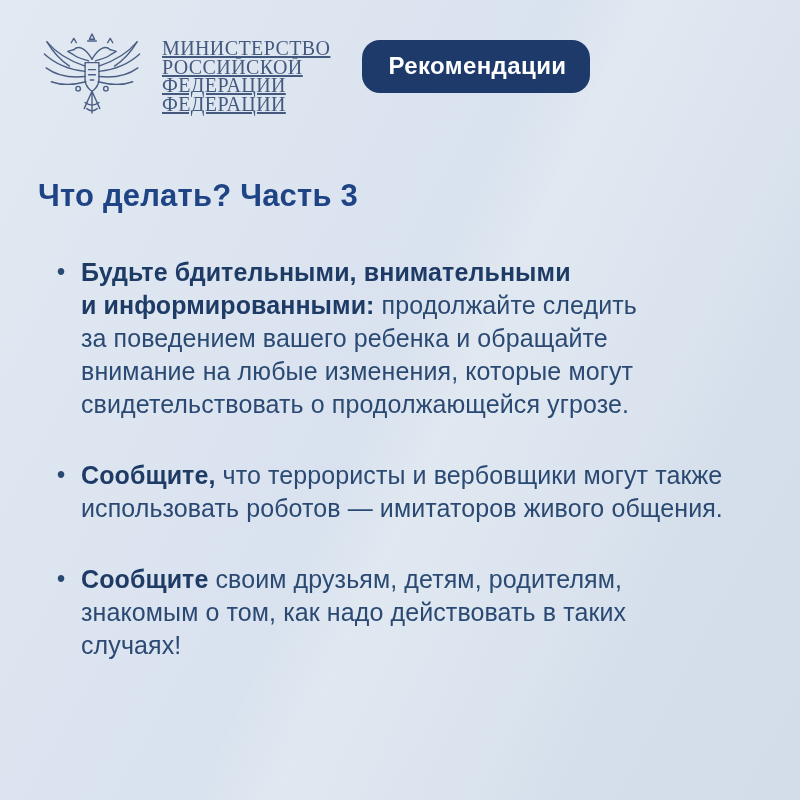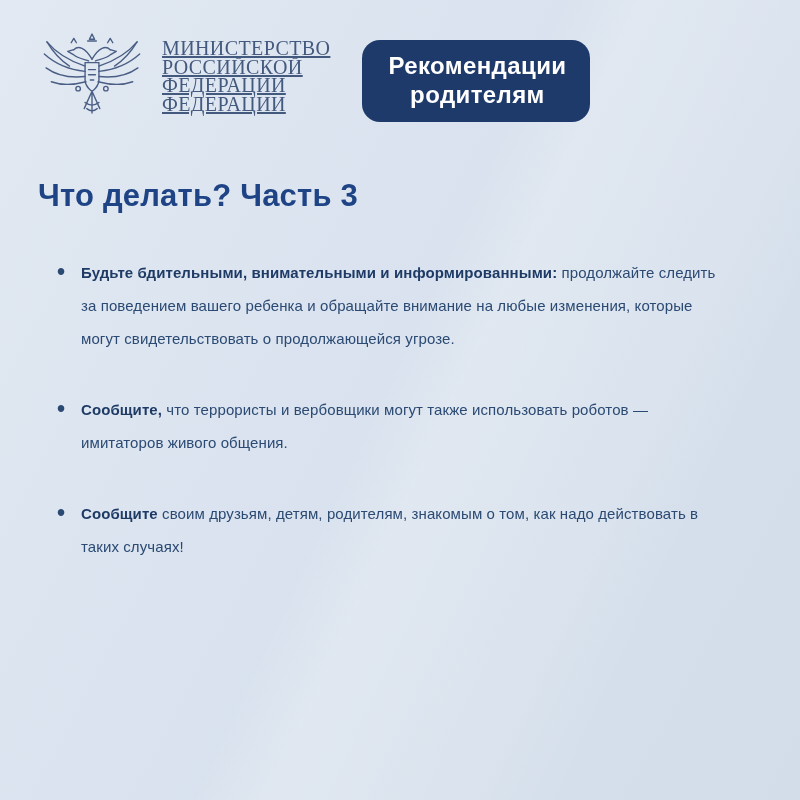--- a/index.html
+++ b/index.html
@@ -81,21 +81,21 @@
   .dot {
     color: #2b4a73;
     font-size: 23px;
     line-height: 33px;
     width: 24px;
     flex: none;
     font-weight: bold;
   }
   .bullet-text {
     margin: 0;
-    font-size: 15px;
+    font-size: 25px;
     line-height: 33px;
     color: #2b4a73;
     max-width: 648px;
     letter-spacing: 0.1px;
   }
   .bullet-text strong { color: #1e3b66; }
 </style>
 </head>
 <body>
 
@@ -145,21 +145,20 @@
 
       <div class="ministry">
         <div>МИНИСТЕРСТВО</div>
         <div>РОССИЙСКОЙ</div>
         <div>ФЕДЕРАЦИИ</div>
         <div>ФЕДЕРАЦИИ</div>
       </div>
 
       <div class="badge">
         <div>Рекомендации</div>
-        <div>родителям</div>
       </div>
 
     </header>
 
     <h1 class="title">Что делать? Часть 3</h1>
 
     <ul class="bullets">
       <li class="bullet">
         <span class="dot">•</span>
         <p class="bullet-text"><strong>Будьте бдительными, внимательными и&nbsp;информированными:</strong><span> продолжайте следить за&nbsp;поведением вашего ребенка и обращайте внимание на любые изменения, которые могут свидетельствовать о продолжающейся угрозе.</span></p>

